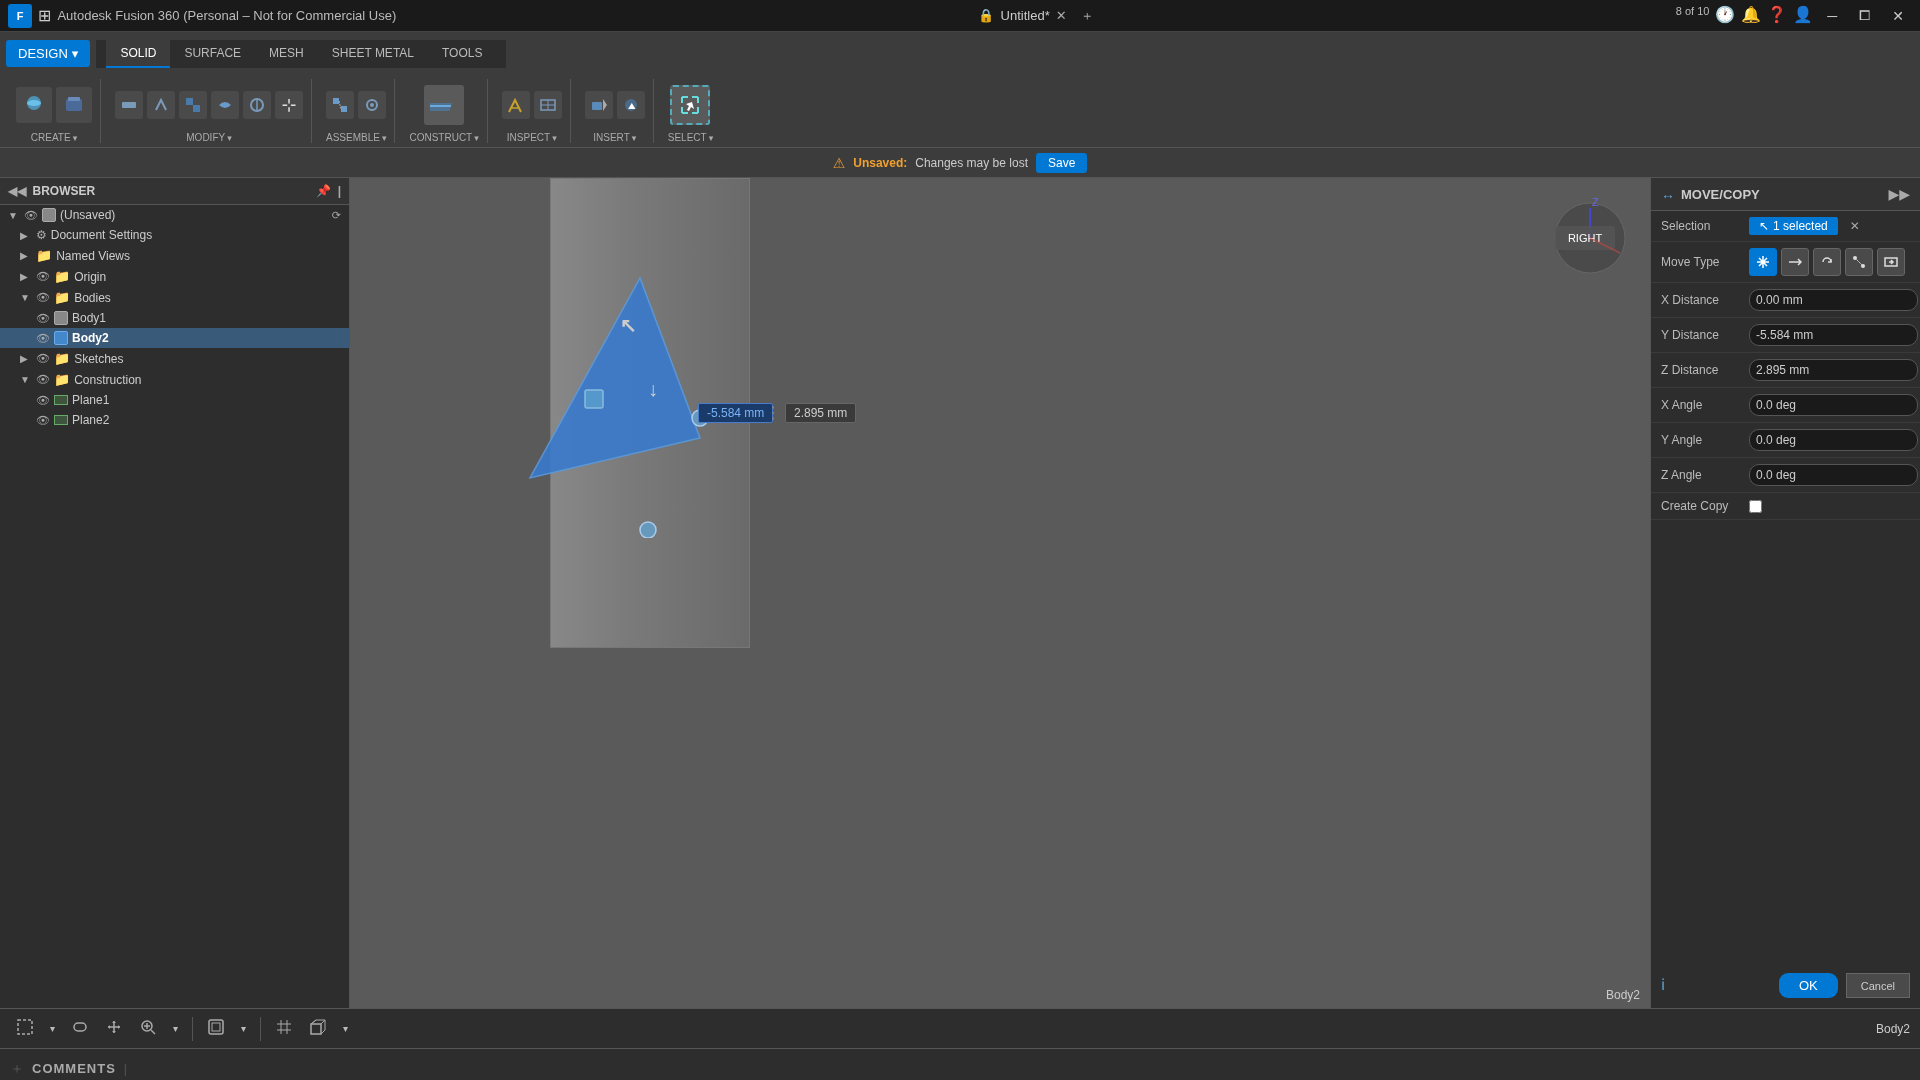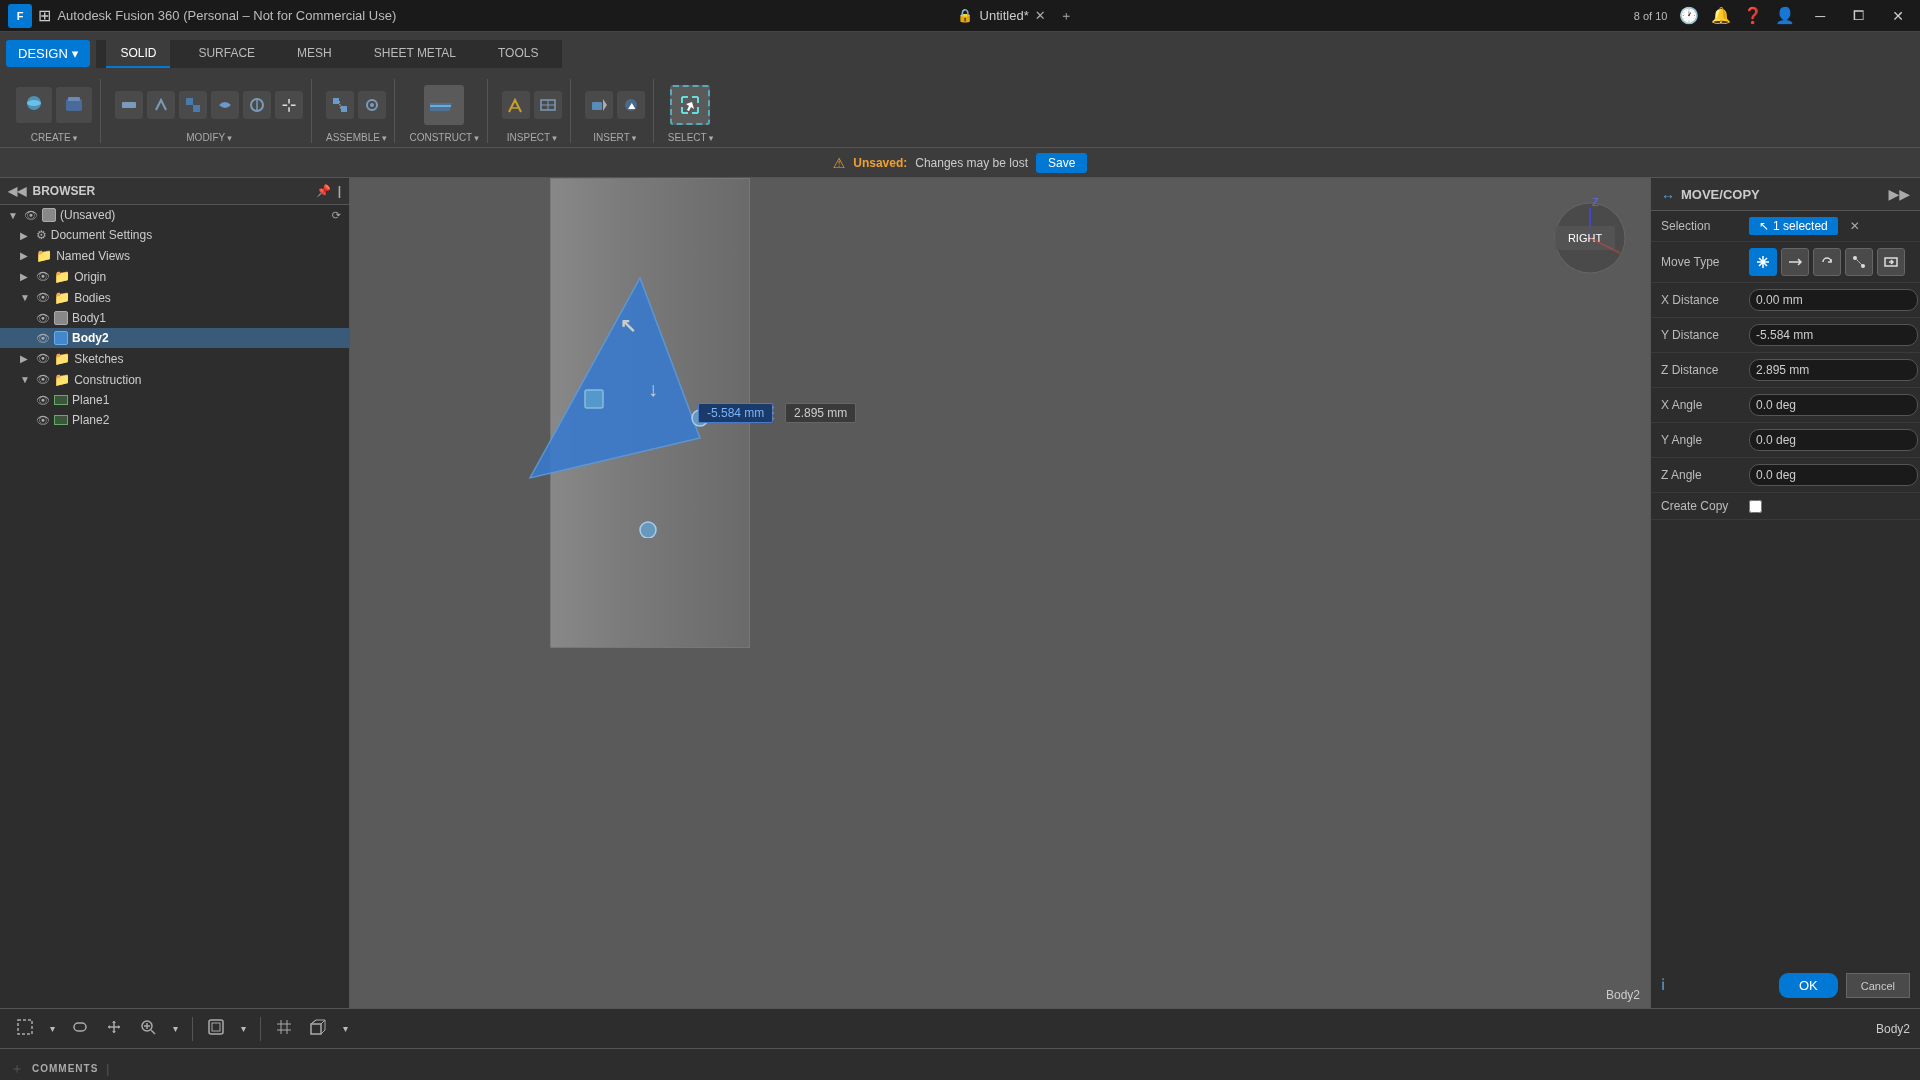--- a/index.html
+++ b/index.html
@@ -18,33 +18,33 @@
       height: 32px;
       background: #1a1a1a;
       display: flex;
       align-items: center;
       justify-content: space-between;
       padding: 0 8px;
       border-bottom: 1px solid #444;
     }
     #title-bar-left { display: flex; align-items: center; gap: 6px; font-size: 12px; color: #ccc; }
     #title-bar-center { font-size: 13px; color: #ccc; display: flex; align-items: center; gap: 6px; }
-    #title-bar-right { display: flex; align-items: center; gap: 12px; }
+    #title-bar-right { display: flex; gap: 6px; }
     .win-btn { background: none; border: none; color: #ccc; font-size: 14px; cursor: pointer; padding: 2px 8px; }
 
     
     #ribbon {
       background: #3c3c3c;
       border-bottom: 1px solid #555;
     }
     #ribbon-tabs {
       display: flex;
       background: #2d2d2d;
       padding: 0 10px;
-      gap: 14px;
+      gap: 0;
     }
     .ribbon-tab {
       padding: 6px 14px;
       cursor: pointer;
       font-size: 12px;
       color: #bbb;
       border-bottom: 2px solid transparent;
     }
     .ribbon-tab.active {
       color: #fff;
@@ -379,21 +379,21 @@
     #comments-bar {
       height: 40px;
       background: #2d2d2d;
       border-top: 1px solid #555;
       display: flex;
       align-items: center;
       padding: 0 10px;
       gap: 8px;
     }
     #comments-label {
-      font-size: 10px;
+      font-size: 13px;
       color: #aaa;
       font-weight: bold;
       letter-spacing: 1px;
     }
 
     
     #app-icon { 
       width: 24px; height: 24px; 
       background: #0078d4; 
       border-radius: 3px;

